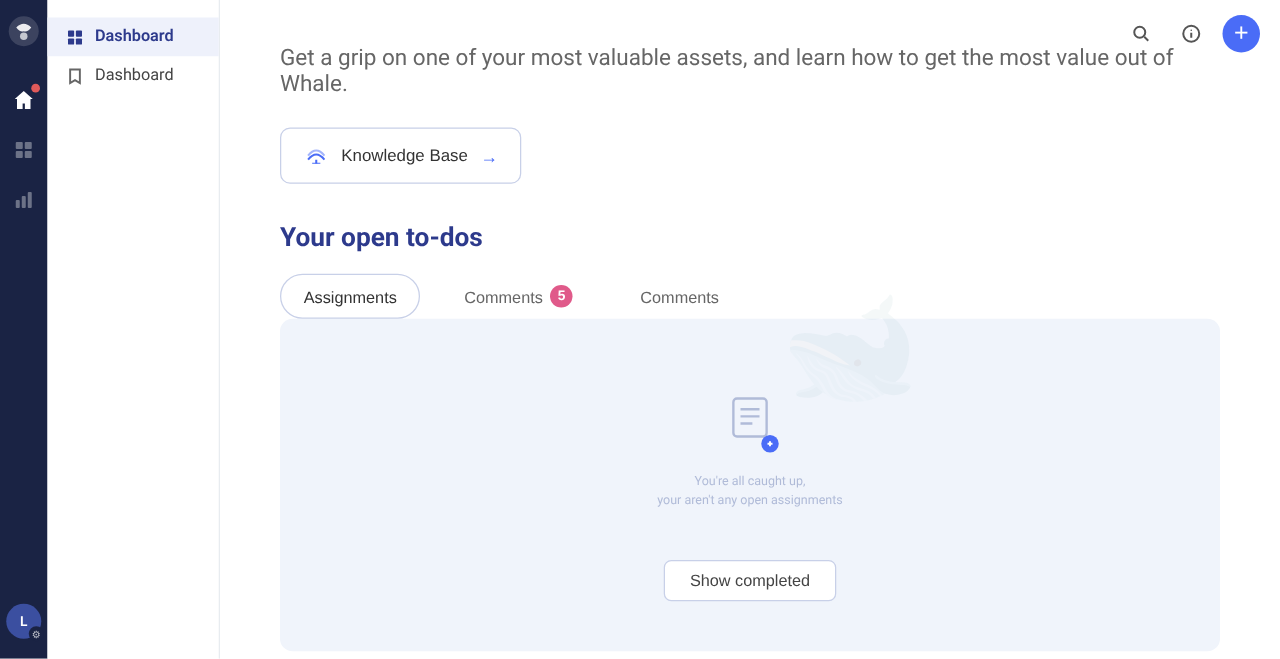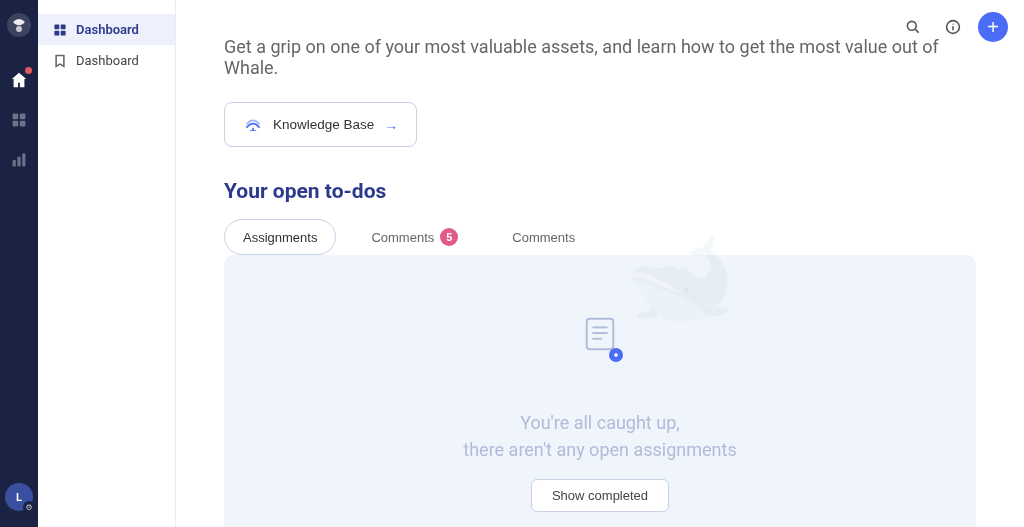--- a/index.html
+++ b/index.html
@@ -265,29 +265,28 @@
       height: 14px;
       background: #4a6cf7;
       border-radius: 50%;
       display: flex;
       align-items: center;
       justify-content: center;
       font-size: 9px;
       color: #fff;
     }
     .empty-text-main {
-      font-size: 18px;
+      font-size: 10px;
       color: #b0bbd8;
       font-weight: 400;
       text-align: center;
       line-height: 1.5;
-      margin-top: 31px;
     }
     .show-completed-btn {
-      margin-top: 16px;
+      margin-top: 40px;
       border: 1.5px solid #c8d0e8;
       background: #fff;
       border-radius: 6px;
       padding: 8px 20px;
       font-size: 13px;
       color: #444;
       cursor: pointer;
     }
 
     
@@ -448,19 +447,19 @@
           </svg>
         </span>
         <span class="empty-icon-dot">
           <svg width="8" height="8" viewBox="0 0 8 8" fill="white">
             <path d="M2 4h4M4 2v4" stroke="white" stroke-width="1.5"></path>
           </svg>
         </span>
       </div>
       <p class="empty-text-main">
         <span>You're all caught up,</span><br>
-        <span>there aren't any open assignments</span>
+        <span>your aren't any open assignments</span>
       </p>
       <button class="show-completed-btn">Show completed</button>
     </div>
 
   </div>
 </div>
 
 </body></html>

